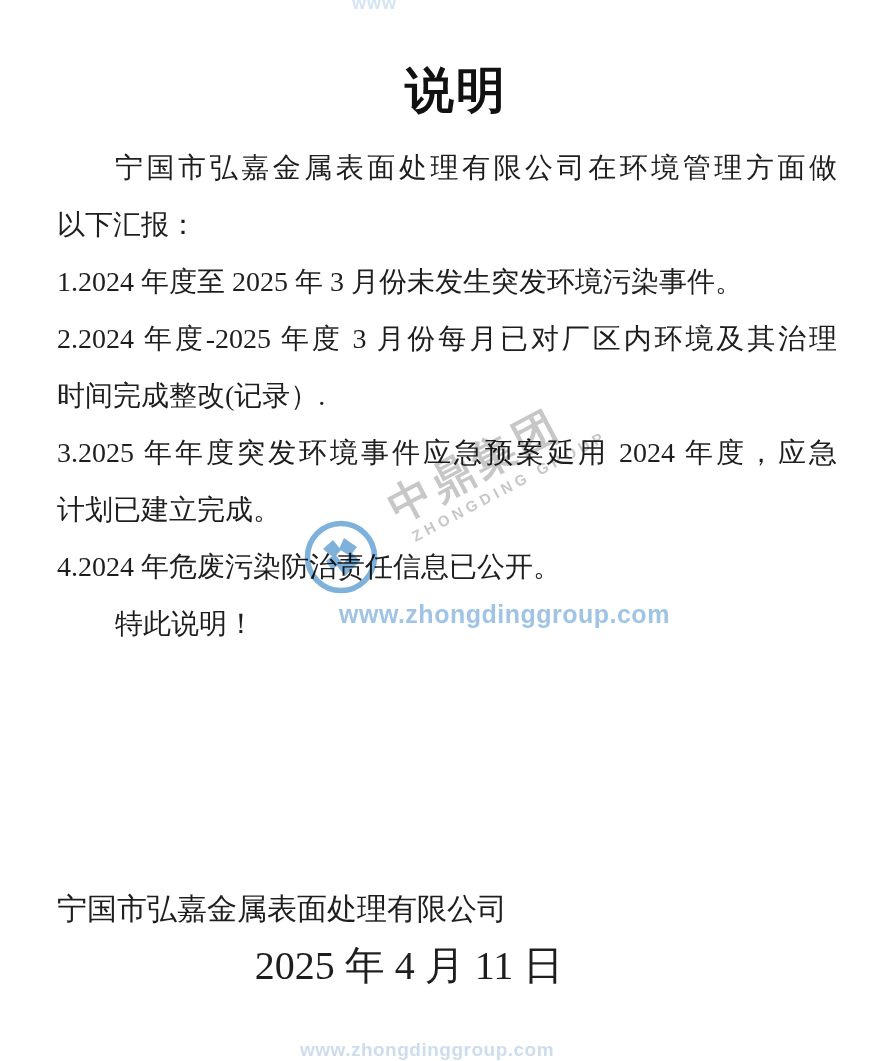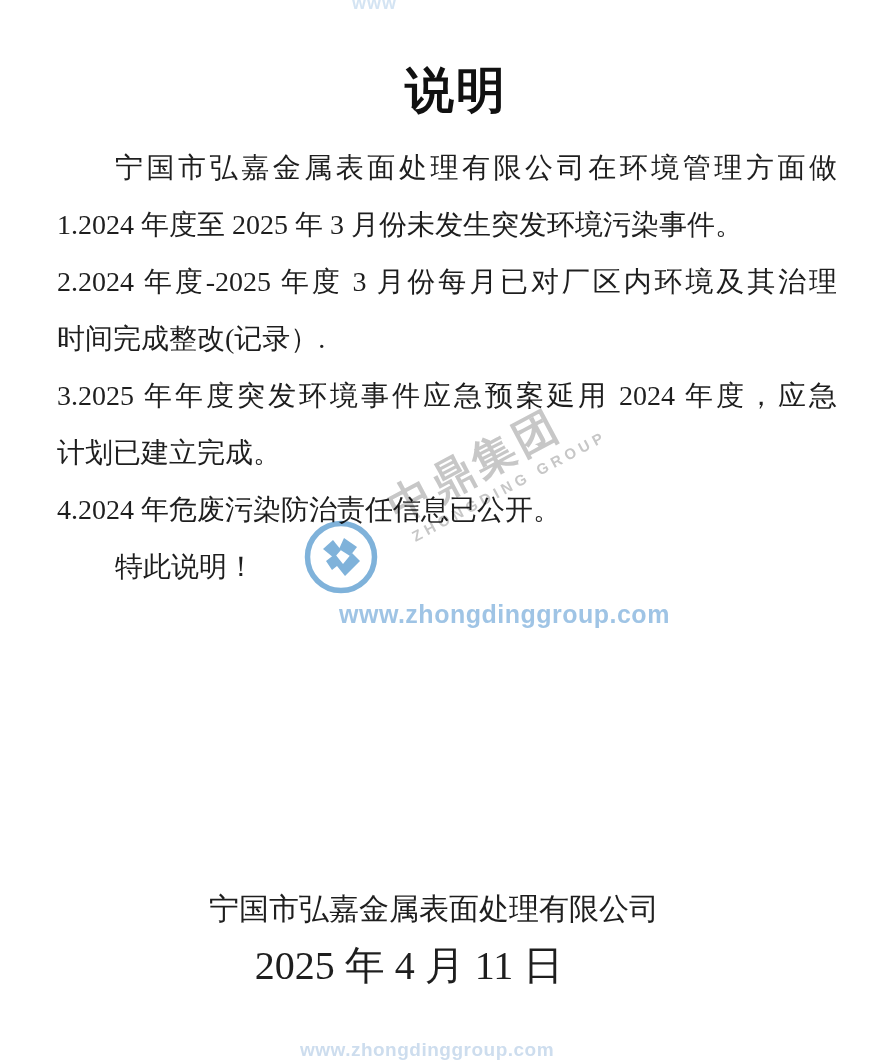--- a/index.html
+++ b/index.html
@@ -10,21 +10,21 @@
   }
   .title{
     position:absolute;top:44px;left:0;width:100%;margin:16px;
     text-align:center;font-size:49px;line-height:62px;font-weight:700;letter-spacing:2px;color:#111;
   }
   .body{position:absolute;top:139px;left:57px;width:780px;}
   .line{margin:0;height:57px;line-height:57px;font-size:28px;white-space:nowrap;}
   .line.indent{text-indent:58px;}
   .line.justify{white-space:normal;text-align:justify;text-align-last:justify;}
   .sig-block{position:absolute;top:880px;left:57px;width:780px;}
-  .signature{margin:0;height:57px;line-height:57px;font-size:30px;text-align:center;padding-right:26px;}
+  .signature{margin:0;height:57px;line-height:57px;font-size:30px;text-align:left;padding-right:26px;}
   .date{margin:0;height:57px;line-height:57px;font-size:40px;text-align:center;padding-right:76px;}
 
   
   .watermark{
     position:absolute;left:0;top:0;width:792px;height:1061px;
     pointer-events:none;mix-blend-mode:multiply;z-index:3;
     font-family:"Liberation Sans","DejaVu Sans",sans-serif;
   }
   .wm-rot{
     position:absolute;left:381px;top:490px;
@@ -49,20 +49,21 @@
 </style>
 </head>
 <body>
 
 <div class="page">
 
   <h1 class="title">说明</h1>
 
   <div class="body">
     <p class="line indent justify">宁国市弘嘉金属表面处理有限公司在环境管理方面做</p>
+    <p class="line">以下汇报：</p>
     <p class="line">1.2024 年度至 2025 年 3 月份未发生突发环境污染事件。</p>
     <p class="line justify">2.2024 年度-2025 年度 3 月份每月已对厂区内环境及其治理</p>
     <p class="line">时间完成整改(记录）.</p>
     <p class="line justify">3.2025 年年度突发环境事件应急预案延用 2024 年度，应急</p>
     <p class="line">计划已建立完成。</p>
     <p class="line">4.2024 年危废污染防治责任信息已公开。</p>
     <p class="line indent">特此说明！</p>
   </div>
 
   <div class="sig-block">

